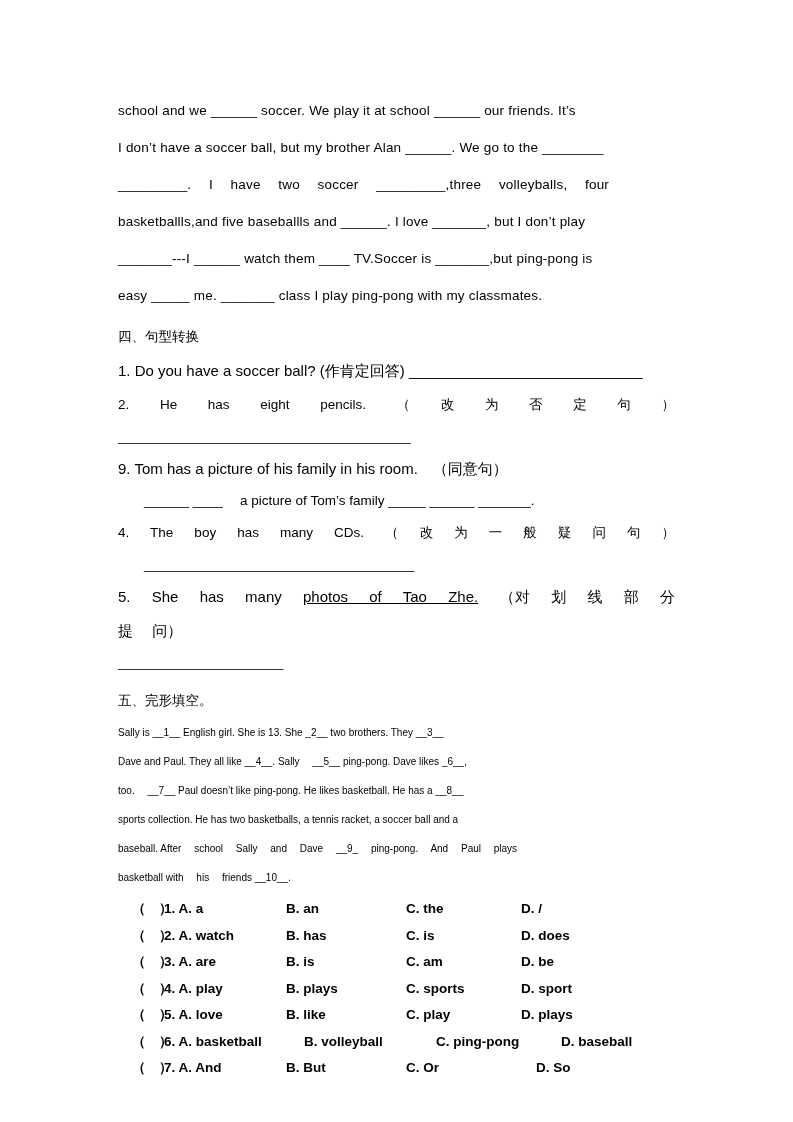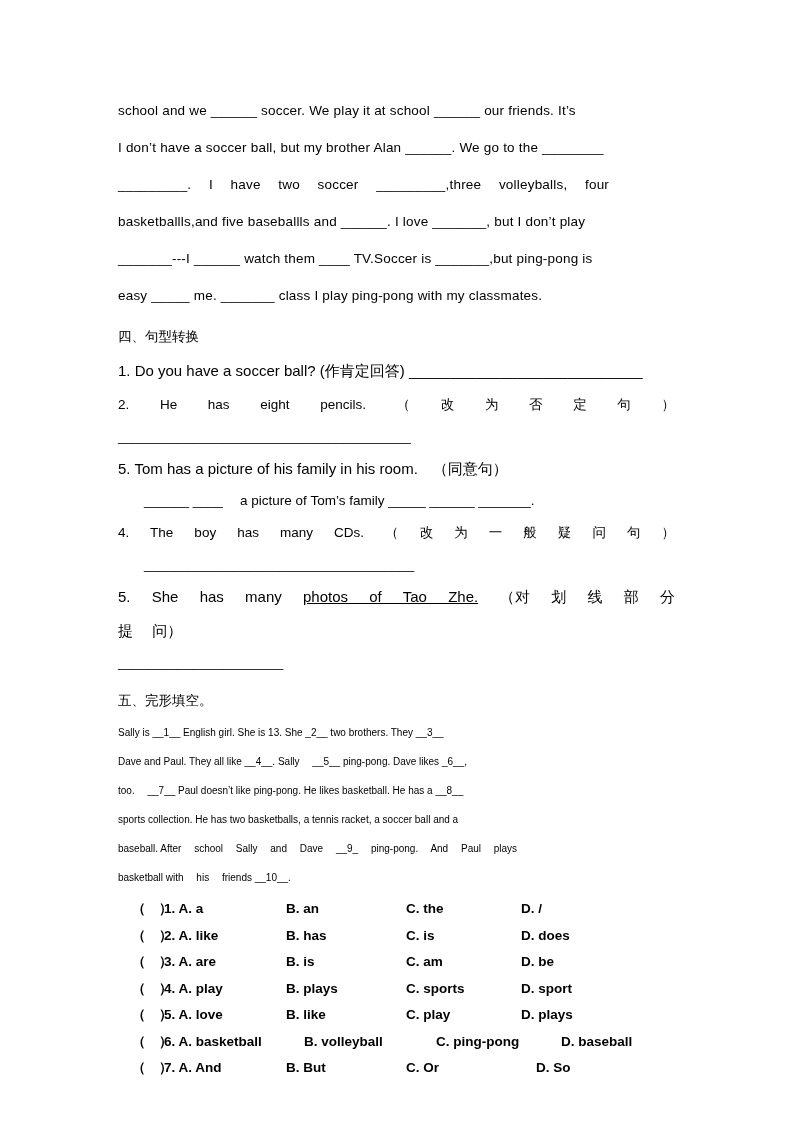--- a/index.html
+++ b/index.html
@@ -118,21 +118,21 @@
   </div>
 
   <p class="section-head">四、句型转换</p>
 
   <div>
     <p class="q">1. Do you have a soccer ball? (作肯定回答) ____________________________</p>
 
     <p class="q-spread">2.　 He　 has　 eight　 pencils.　 （　 改　 为　 否　 定　 句　 ）</p>
     <p class="ansline">_______________________________________</p>
 
-    <p class="q">5. Tom has a picture of his family in his room.　（同意句）</p>
+    <p class="q">9. Tom has a picture of his family in his room.　（同意句）</p>
     <p class="ansline"><span class="indent"></span><span>______  ____　 a picture of Tom’s family _____ ______ _______.</span></p>
 
     <p class="q-spread">4.　 The　 boy　 has　 many　 CDs.　 （　 改　 为　 一　 般　 疑　 问　 句　 ）</p>
     <p class="ansline"><span class="indent"></span><span>____________________________________</span></p>
 
     <p class="q"><span>5.　 She　 has　 many　 </span><span class="u">photos　 of　 Tao　 Zhe.</span><span>　 （对　 划　 线　 部　 分　 提　 问）</span></p>
     <p class="ansline">______________________</p>
   </div>
 
   <p class="section-head">五、完形填空。</p>
@@ -144,21 +144,21 @@
     <p class="cloze">sports collection. He has two basketballs, a tennis racket, a soccer ball and a</p>
     <p class="cloze">baseball. After  school  Sally  and  Dave  __9_  ping-pong.  And  Paul  plays</p>
     <p class="cloze">basketball with  his  friends __10__.</p>
   </div>
 
   <div class="opts">
     <div class="optrow">
       <span class="paren">（　）</span><span class="oa"><span>1.</span> <span>A. a</span></span><span class="ob">B. an</span><span class="oc">C. the</span><span class="od">D. /</span>
     </div>
     <div class="optrow">
-      <span class="paren">（　）</span><span class="oa"><span>2.</span> <span>A. like</span></span><span class="ob">B. has</span><span class="oc">C. is</span><span class="od">D. does</span>
+      <span class="paren">（　）</span><span class="oa"><span>2.</span> <span>A. watch</span></span><span class="ob">B. has</span><span class="oc">C. is</span><span class="od">D. does</span>
     </div>
     <div class="optrow">
       <span class="paren">（　）</span><span class="oa"><span>3.</span> <span>A. are</span></span><span class="ob">B. is</span><span class="oc">C. am</span><span class="od">D. be</span>
     </div>
     <div class="optrow">
       <span class="paren">（　）</span><span class="oa"><span>4.</span> <span>A. play</span></span><span class="ob">B. plays</span><span class="oc">C. sports</span><span class="od">D. sport</span>
     </div>
     <div class="optrow">
       <span class="paren">（　）</span><span class="oa"><span>5.</span> <span>A. love</span></span><span class="ob">B. like</span><span class="oc">C. play</span><span class="od">D. plays</span>
     </div>

